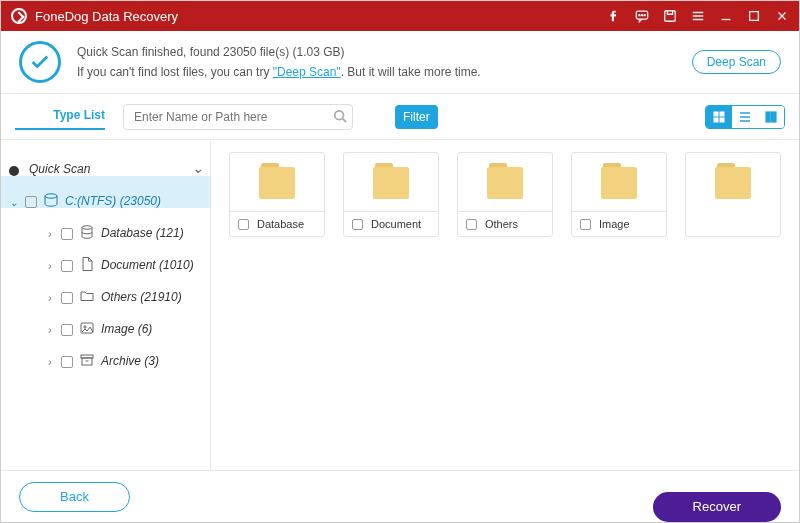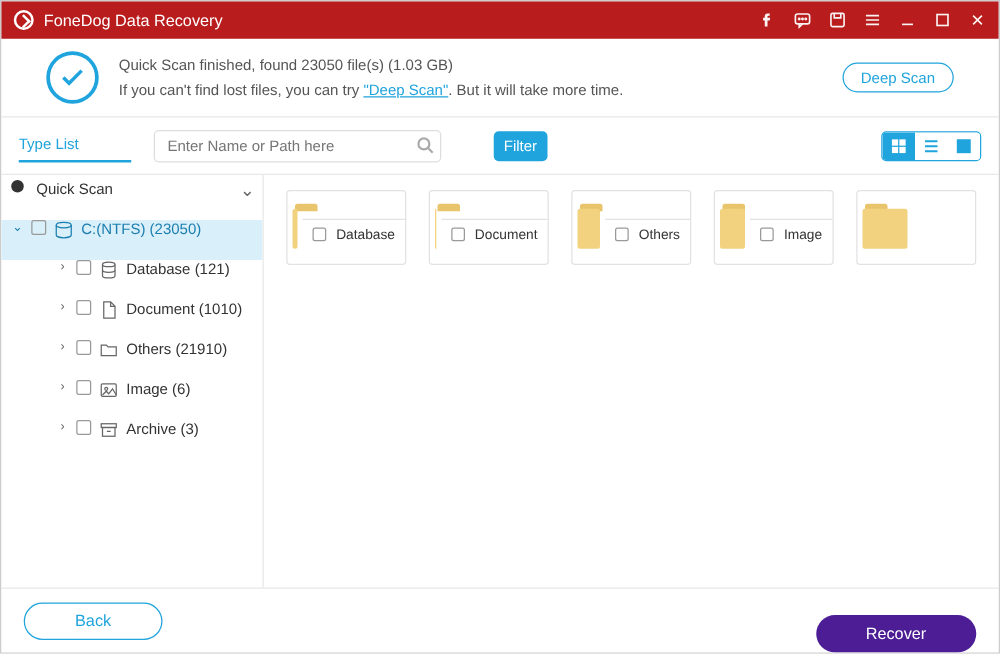--- a/index.html
+++ b/index.html
@@ -10,60 +10,60 @@
 .titlebar { height: 30px; background: #b91c1c; display: flex; align-items: center; padding: 0 10px; color: #fff; }
 .titlebar .logo { width: 16px; height: 16px; border: 2px solid #fff; border-radius: 50%; position: relative; margin-right: 8px; }
 .titlebar .logo::after { content: ""; position: absolute; width: 6px; height: 6px; border-top: 2px solid #fff; border-right: 2px solid #fff; transform: rotate(45deg); top: 3px; left: 2px; }
 .titlebar-title { font-size: 13px; }
 .titlebar-spacer { flex: 1; }
 .titlebar-icons { display: flex; gap: 14px; }
 .tb-ico { width: 14px; height: 14px; display:flex; align-items:center; justify-content:center; opacity:.95; position:relative; cursor:pointer; }
 .tb-ico svg { width:14px; height:14px; stroke:#fff; fill:none; stroke-width:1.5; }
 
 
-.statusbar { display:flex; align-items:center; padding: 10px 36px; border-bottom: 1px solid #e8e8e8; }
+.statusbar { display:flex; align-items:center; padding: 10px 18px; border-bottom: 1px solid #e8e8e8; }
 .status-check { width:42px; height:42px; border:3px solid #20a4dd; border-radius:50%; display:flex; align-items:center; justify-content:center; margin-right:16px; flex-shrink:0; }
 .status-check svg { width:22px; height:22px; stroke:#20a4dd; fill:none; stroke-width:3; }
 .status-lines { font-size:12px; color:#555; line-height:1.7; }
 .status-lines a { color:#20a4dd; text-decoration:underline; cursor:pointer; }
 .deep-scan-btn { margin-left:auto; border:1px solid #20a4dd; color:#20a4dd; background:#fff; border-radius:12px; height:24px; padding:0 14px; font-size:12px; cursor:pointer;text-align:right; }
 
 
 .toolbar { display:flex; align-items:center; padding: 8px 14px; gap:10px; border-bottom:1px solid #e8e8e8; }
 .tabs { display:flex; border-bottom:1px solid transparent; }
-.tab { width:90px; text-align:left; padding:6px 0; color:#666; cursor:pointer; }
+.tab { width:90px; text-align:right; padding:6px 0; color:#666; cursor:pointer;font-weight:bold; }
 .tab.active { color:#20a4dd; border-bottom:2px solid #20a4dd; }
 .search-wrap { position:relative; margin-left:8px; }
 .search { width:230px; height:26px; border:1px solid #ddd; border-radius:4px; padding:0 26px 0 10px; font-size:12px; color:#555; }
 .search-ico { position:absolute; right:6px; top:5px; width:14px; height:14px; stroke:#aaa; fill:none; stroke-width:2; }
 .filter-btn { height:24px; background:#20a4dd; color:#fff; border:none; border-radius:4px; padding:0 8px; font-size:12px; cursor:pointer;margin-left:32px; }
 .view-group { margin-left:auto; display:flex; border:1px solid #20a4dd; border-radius:4px; overflow:hidden; }
 .view-btn { width:26px; height:22px; display:flex; align-items:center; justify-content:center; background:#fff; cursor:pointer; }
 .view-btn.active { background:#20a4dd; }
 .view-btn svg { width:12px; height:12px; stroke:#20a4dd; fill:#20a4dd; }
 .view-btn.active svg { stroke:#fff; fill:#fff; }
 
 
 .main { flex:1; display:flex; min-height:0; }
 .sidebar { width:210px; border-right:1px solid #e8e8e8; overflow-y:auto; padding-top:4px; }
-.node { display:flex; align-items:flex-start; height:32px; padding:0 8px; gap:6px; cursor:pointer; font-size:12px; color:#333; }
+.node { display:flex; align-items:flex-end; height:32px; padding:0 8px; gap:6px; cursor:pointer; font-size:12px; color:#333;font-style:italic; }
 .node .chev { width:10px; text-align:center; color:#666; font-size:10px; }
 .node .cb { width:12px; height:12px; border:1px solid #999; border-radius:2px; }
 .node .dot { width:10px; height:10px; border-radius:50%; background:#333; margin-right:4px; }
 .node.root { font-weight:500; }
 .node.drive { background:#d9eff9; color:#1c7fb0; }
 .node.drive .chev { color:#1c7fb0; }
 .node.child { padding-left:44px; }
 .node .ico { width:16px; height:16px; stroke:#666; fill:none; flex-shrink:0; }
 .node.drive .ico { stroke:#1c7fb0; }
 
 
 .content { flex:1; padding:12px 18px; overflow:auto; }
 .grid { display:flex; gap:18px; flex-wrap:wrap; }
-.card { width:96px; border:1px solid #e2e2e2; border-radius:3px; padding:10px 0 0; display:flex; align-items:center; cursor:pointer; }
+.card { width:96px; border:1px solid #e2e2e2; border-radius:3px; padding:10px 0 0; display:flex; flex-direction:column; align-items:center; cursor:pointer; }
 .folder-ico { width:44px; height:36px; position:relative; margin-bottom:12px; }
 .folder-ico::before { content:""; position:absolute; left:6px; top:0; width:18px; height:6px; background:#e8c46c; border-radius:2px 2px 0 0; }
 .folder-ico::after { content:""; position:absolute; left:4px; top:4px; right:4px; bottom:0; background:#f2d27e; border-radius:2px; }
 .card-foot { width:100%; border-top:1px solid #e2e2e2; display:flex; align-items:center; gap:8px; padding:6px 8px; font-size:11px; color:#333; }
 .card-foot .cb { width:11px; height:11px; border:1px solid #999; border-radius:2px; }
 
 
 .bottombar { height:52px; border-top:1px solid #e8e8e8; display:flex; align-items:center; padding:0 18px;justify-content:center; }
 .btn { height:30px; border-radius:15px; padding:0 40px; font-size:13px; cursor:pointer; }
 .btn-back { background:#fff; border:1px solid #20a4dd; color:#20a4dd; }

